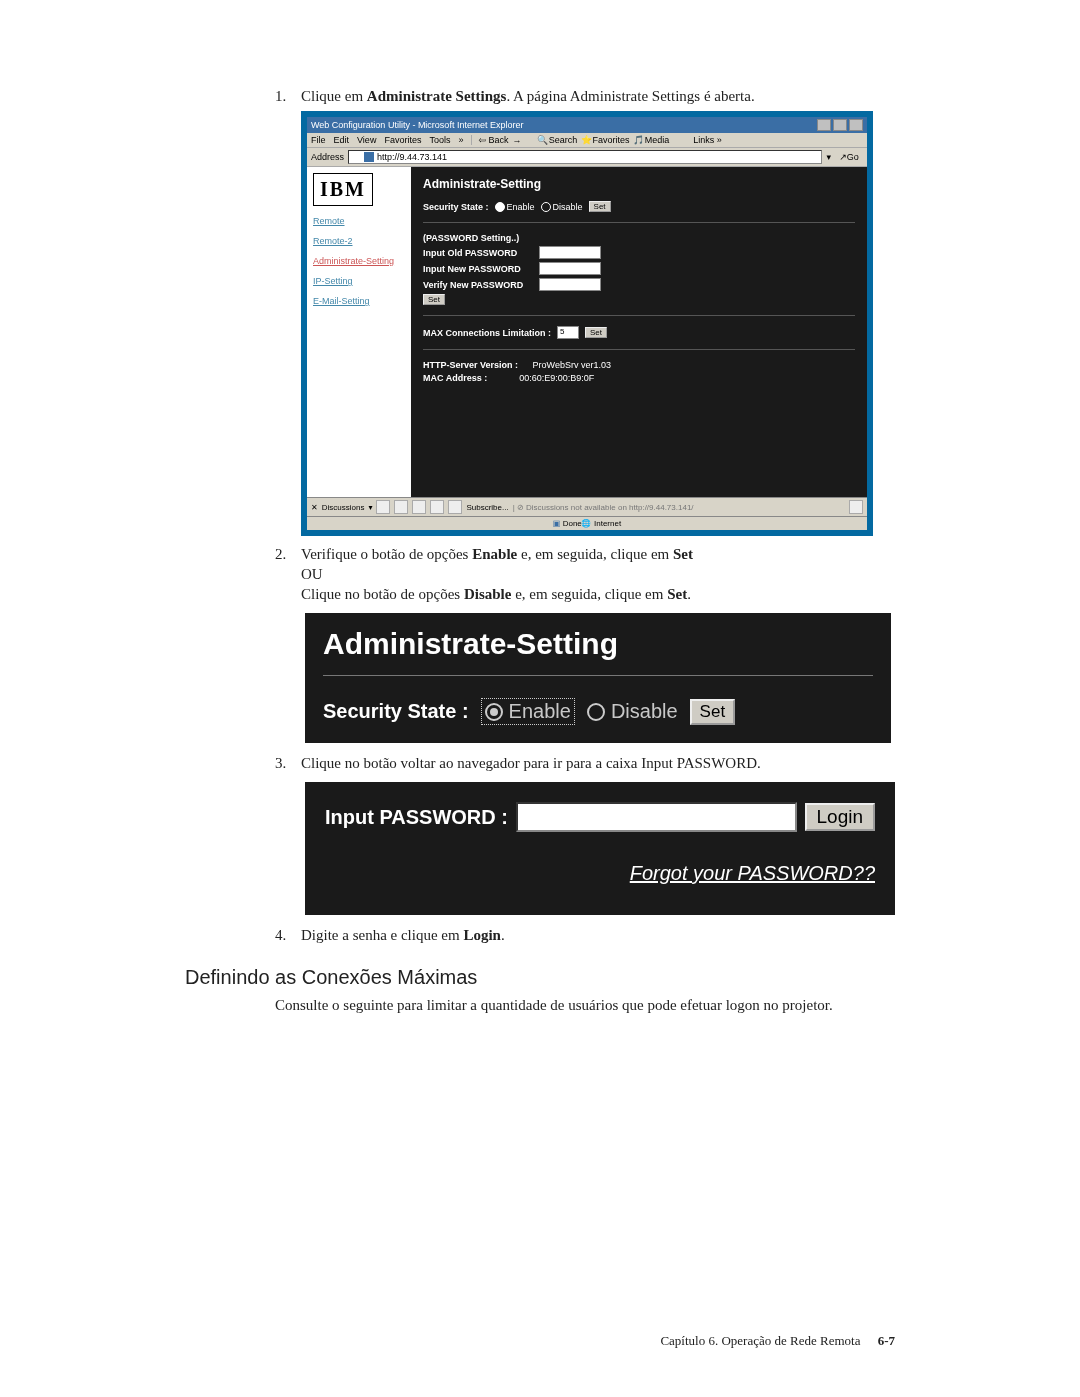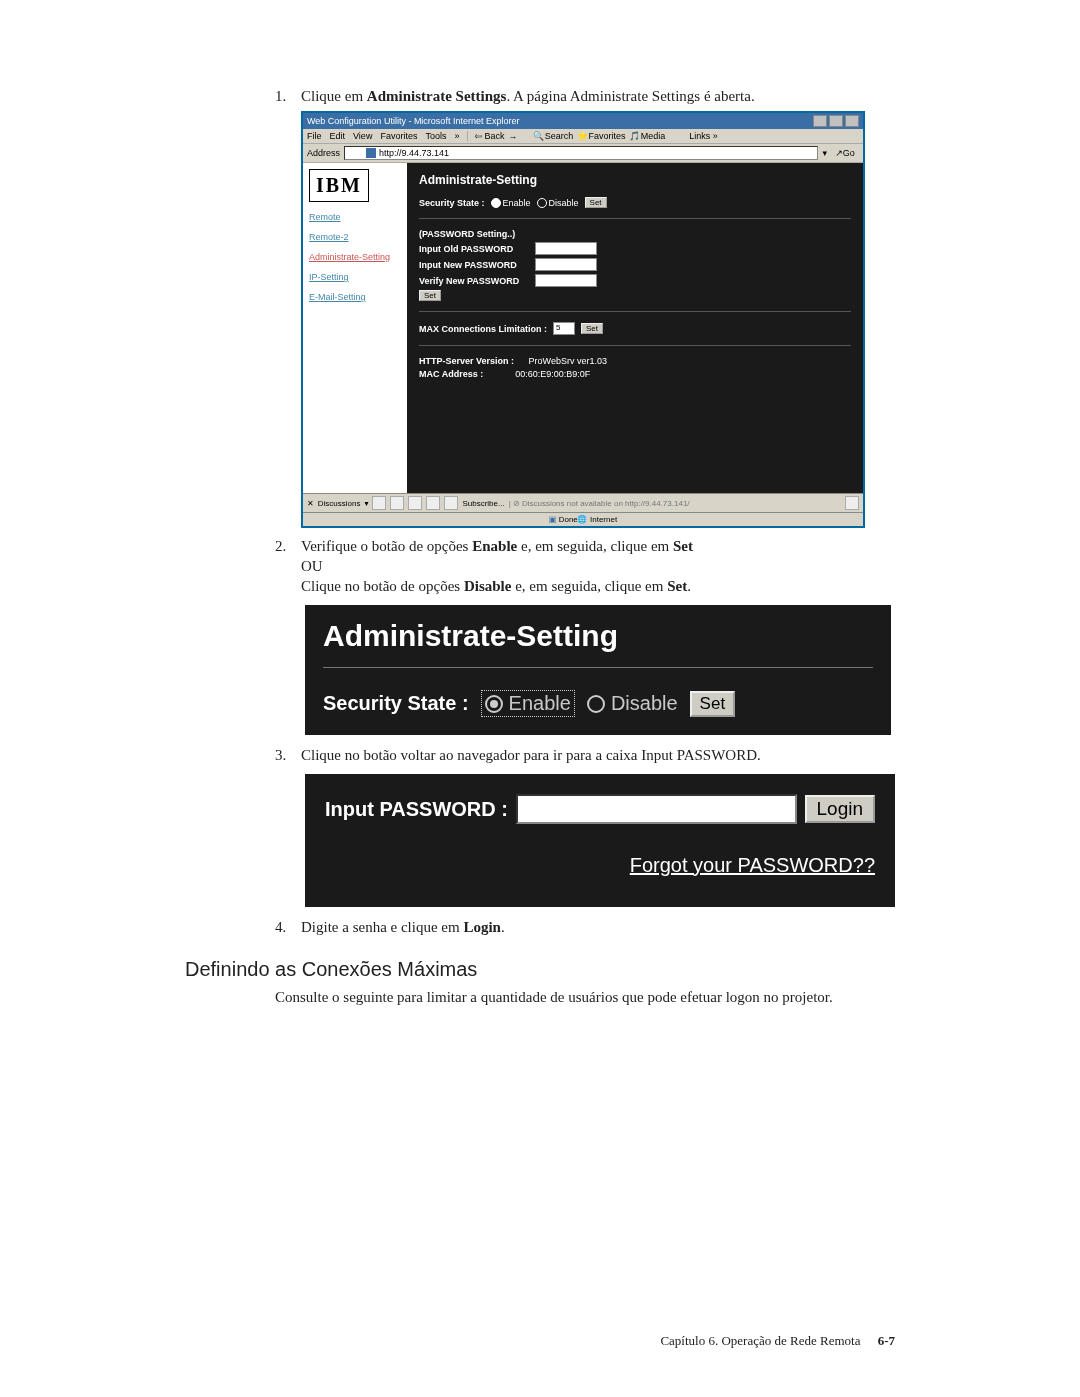--- a/index.html
+++ b/index.html
@@ -30,21 +30,21 @@
     position: absolute;
     left: 0;
     top: 0;
   }
   .b { font-weight: bold; }
 
   
   .ie-window {
     width: 560px;
     margin: 6px 0 10px 0;
-    border: 2px solid #0369a1;
+    border: 6px solid #0369a1;
     background: #d8d4c8;
     font-family: Tahoma, Arial, sans-serif;
     font-size: 9px;
     color: #000;
   }
   .ie-title {
     background: linear-gradient(#3a6ea5,#3a6ea5);
     color: #fff;
     padding: 2px 4px;
     display: flex;
@@ -58,21 +58,21 @@
   }
   .ie-menu {
     padding: 2px 4px; display:flex; gap:8px; border-bottom:1px solid #aaa;
     background:#d8d4c8;
   }
   .ie-address {
     padding: 2px 4px; display:flex; gap:4px; align-items:center;
     border-bottom:1px solid #aaa; background:#d8d4c8;
   }
   .ie-address .addr-field {
-    flex:1; background:#fff; border:1px inset #888; padding:1px 21px;
+    flex:1; background:#fff; border:1px inset #888; padding:1px 15px;
     display:flex; align-items:center; gap:3px;
   }
   .ie-address .addr-ico {
     width:10px;height:10px;background:#3a6ea5;display:inline-block;
   }
   .ie-address .go-btn { width:28px; text-align:center; }
   .ie-content {
     display:flex; background:#000; min-height:330px;
   }
   .ie-side {
@@ -159,21 +159,21 @@
   .login-box .lrow { display:flex; align-items:center; gap:8px; margin-bottom:30px; }
   .login-box .llbl { font-size:20px; font-weight:bold; }
   .login-box .pwfield {
     flex:1; height:26px; background:#fff; border:2px inset #888;
   }
   .login-box .login-btn {
     background:#cfccc4; color:#000; border:2px outset #eee; padding:1px 10px;
     font-size:19px;
   }
   .login-box .forgot {
-    font-size:20px; text-decoration:underline; color:#fff;
+    font-size:20px; text-decoration:underline; color:#fff;font-style:italic;
   }
 
   
   h2.section {
     font-family: Arial, Helvetica, sans-serif;
     font-size:20px; font-weight:normal; margin:22px 0 6px 0;
   }
   .subpara { margin:0 0 0 90px; line-height:1.35;font-family:Liberation Serif, serif; }
 
   

